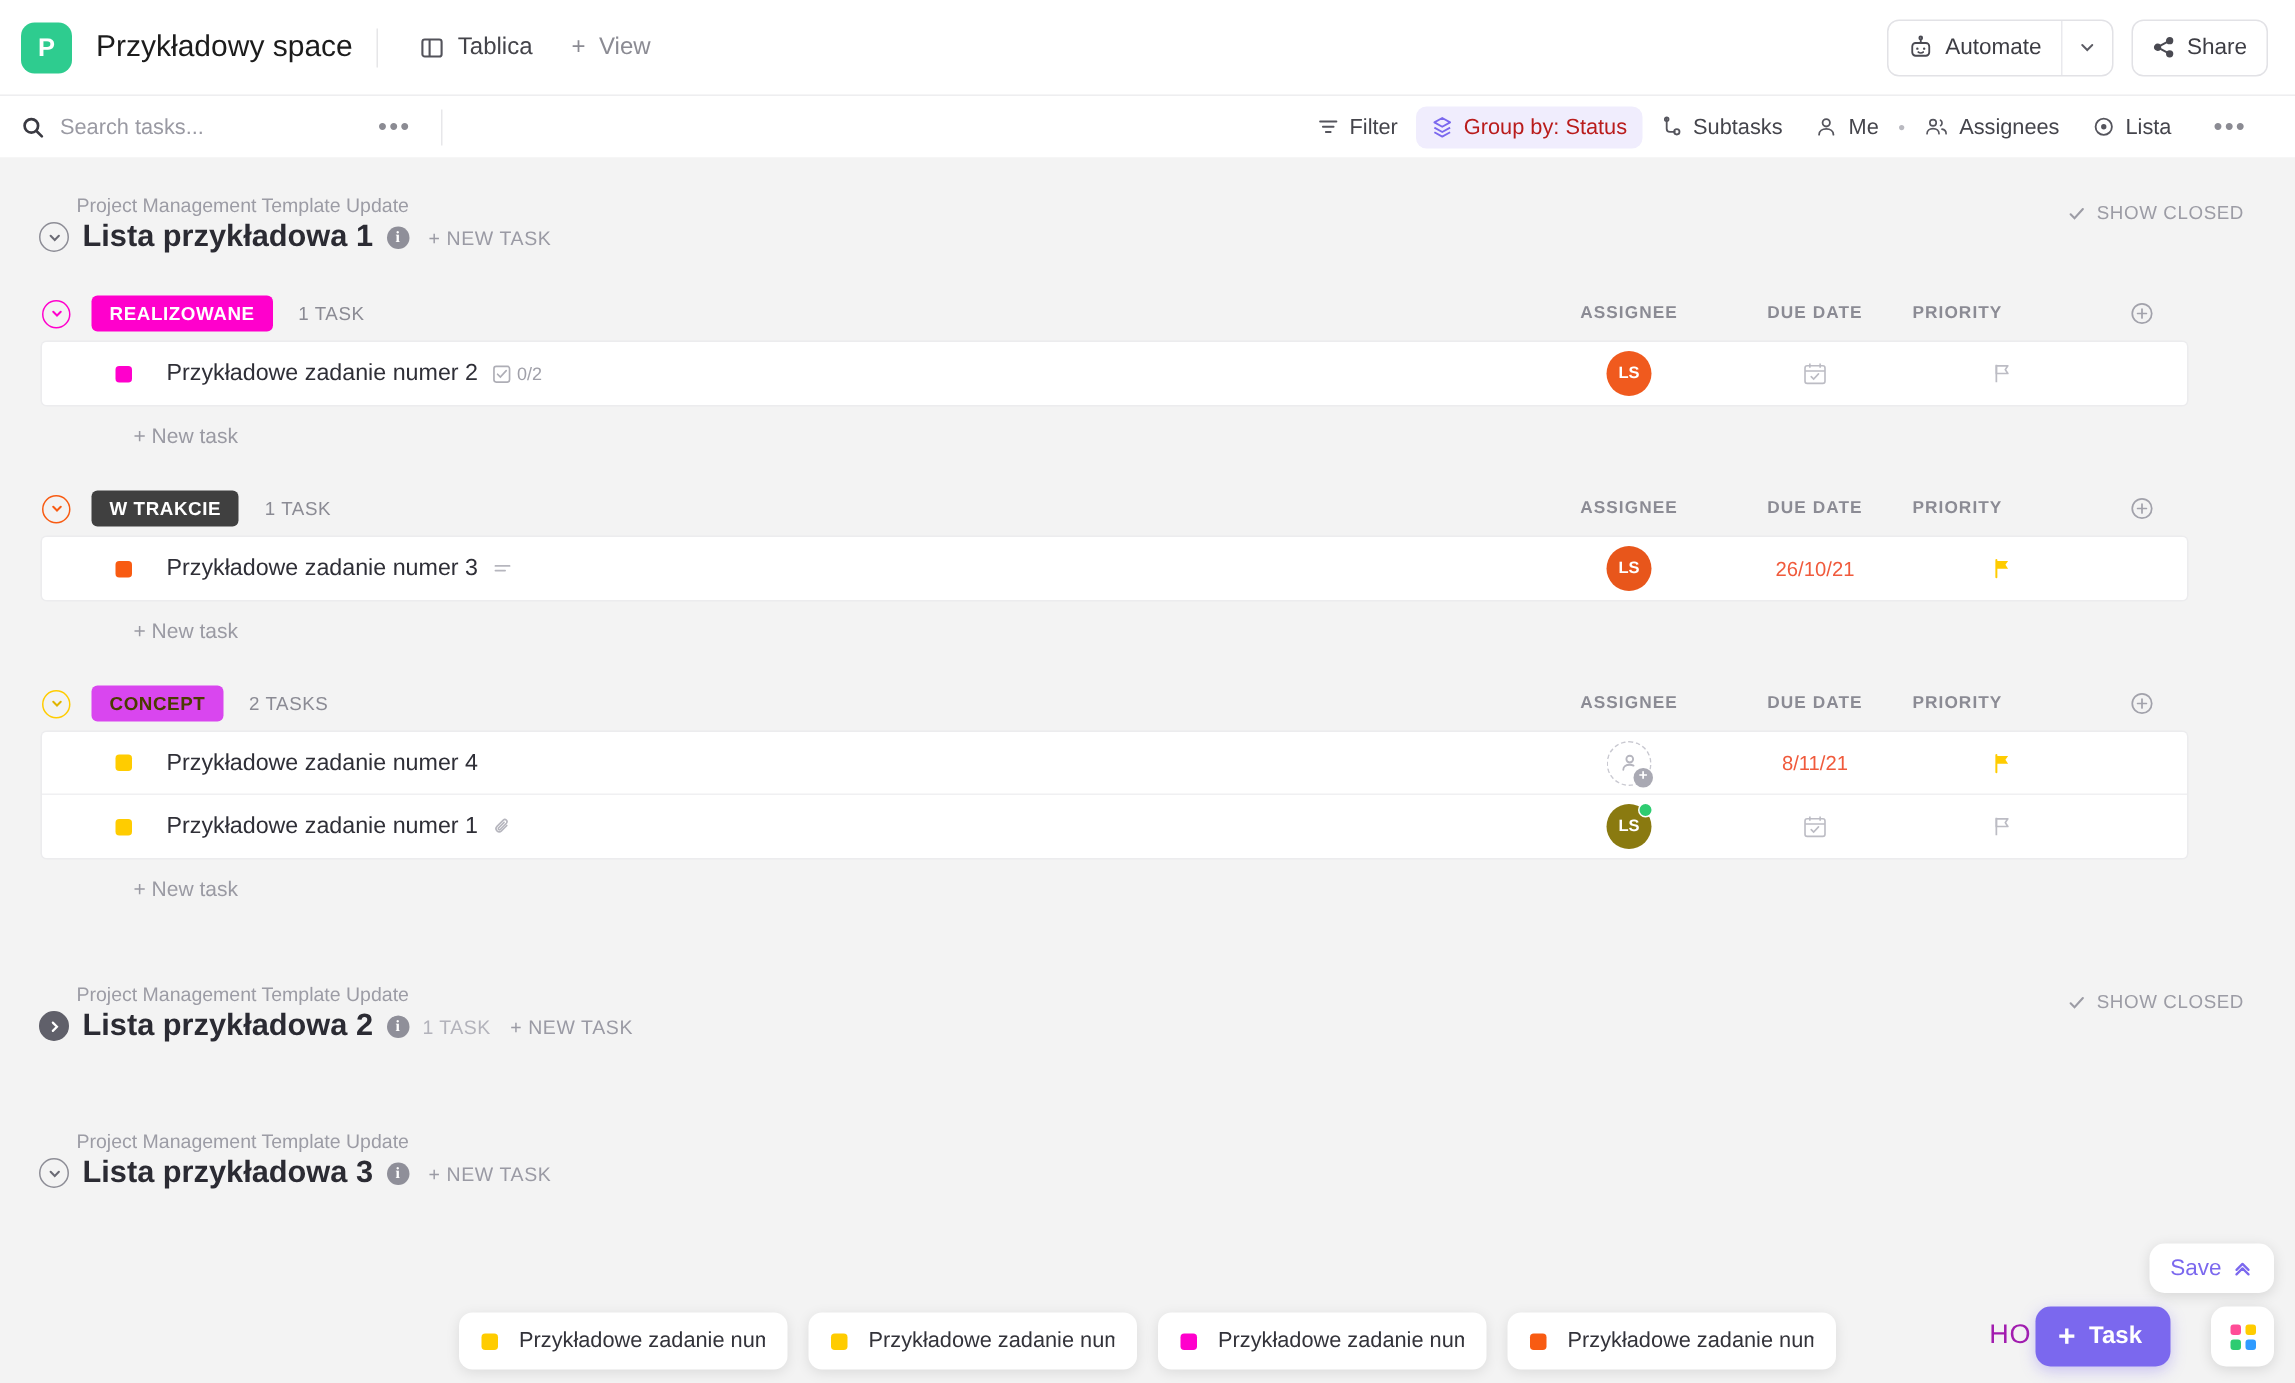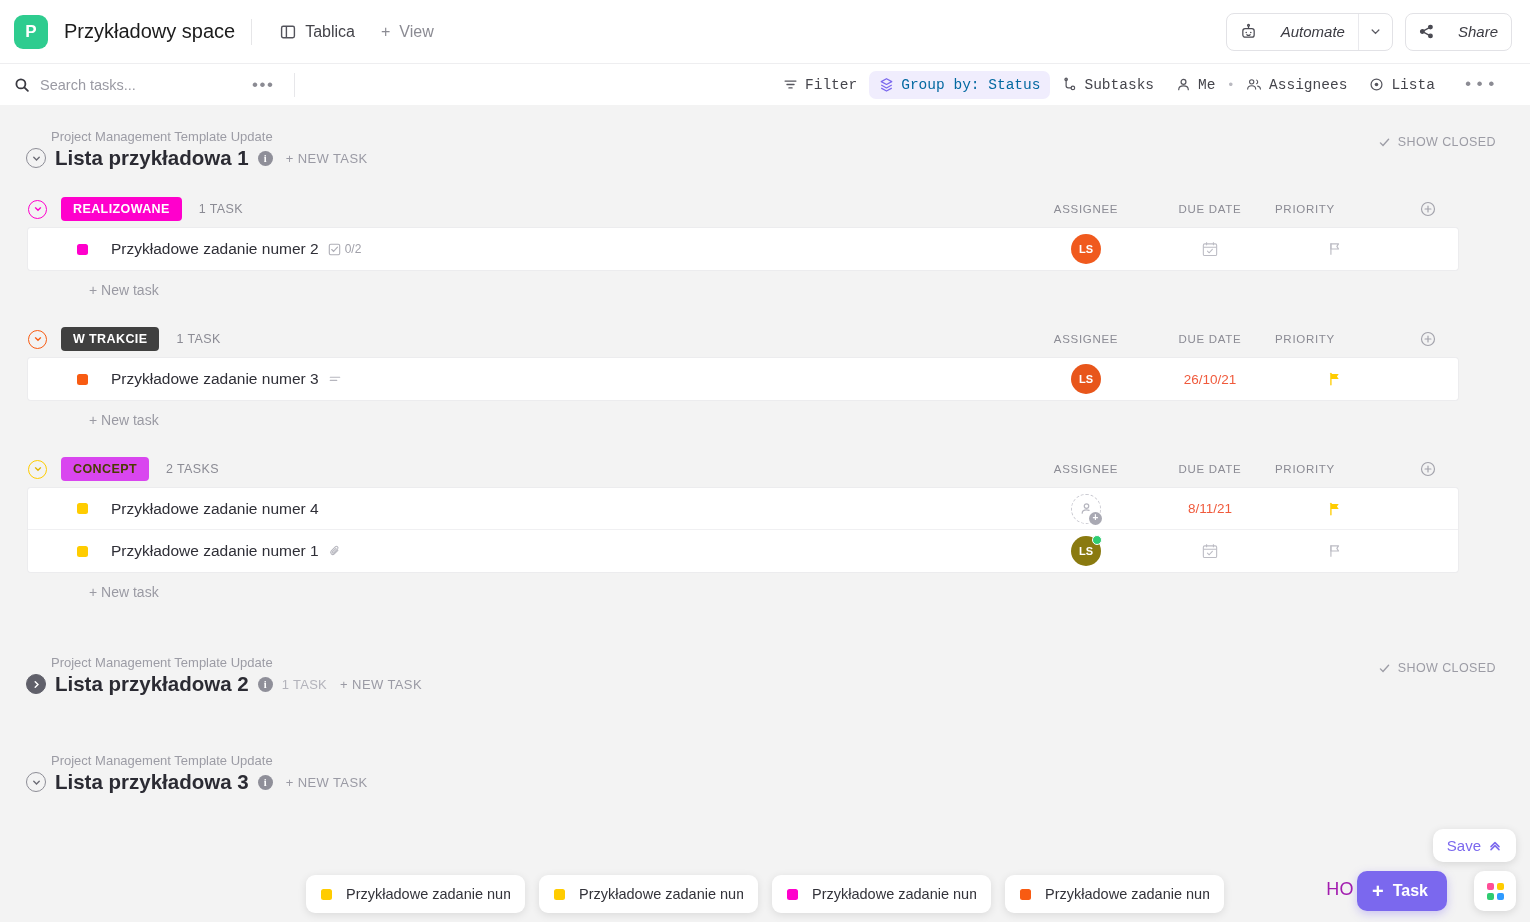--- a/index.html
+++ b/index.html
@@ -75,24 +75,23 @@
     height: 38px;
     border: 1px solid #e2e2e6;
     border-radius: 8px;
     background: #fff;
     font-size: 15px;
     color: #3d3d44;
     cursor: pointer;
     white-space: nowrap;
   }
   .btn-outline .seg {
-    display: flex; align-items: center; gap: 24px;
+    display: flex; align-items: center; gap: 8px;
     padding: 0 13px;
     height: 100%;
-    font-style: italic;
   }
   .btn-outline .seg.caret {
     border-left: 1px solid #e9e9ed;
     padding: 0 10px;
   }
 
   
   .toolbar {
     height: 42px;
     background: #fff;
@@ -128,23 +127,22 @@
     display: flex; align-items: center; gap: 2px;
   }
   .tool-item {
     display: flex; align-items: center; gap: 7px;
     padding: 6px 10px;
     border-radius: 7px;
     font-size: 14.5px;
     color: #45454c;
     cursor: pointer;
     white-space: nowrap;
-    font-family: Liberation Mono, monospace;
-  }
-  .tool-item.active { background: #f0edfd; color: #0369a1; }
+  }
+  .tool-item.active { background: #f0edfd; color: #b91c1c; }
   .tool-dot { color: #b9b9c0; font-size: 13px; padding: 0 1px; }
 
   
   .page {
     height: calc(922px - 63px - 42px);
     background: #f3f3f3;
     position: relative;
     overflow: hidden;
   }
 
@@ -249,21 +247,21 @@
     white-space: nowrap;
   }
   .col-heads {
     margin-left: auto;
     display: flex; align-items: center;
   }
   .col-head {
     font-size: 11.5px;
     color: #8b8b94;
     letter-spacing: .7px;
-    font-weight: 400;
+    font-weight: 700;
     text-align: center;
     white-space: nowrap;
   }
   .ch-assignee { width: 124px; }
   .ch-duedate  { width: 124px; }
   .ch-priority { width: 126px; text-align: left; padding-left: 3px; }
   .ch-plus { width: 60px; display: flex; justify-content: center; cursor: pointer; }
 
   .rows {
     background: #fff;

